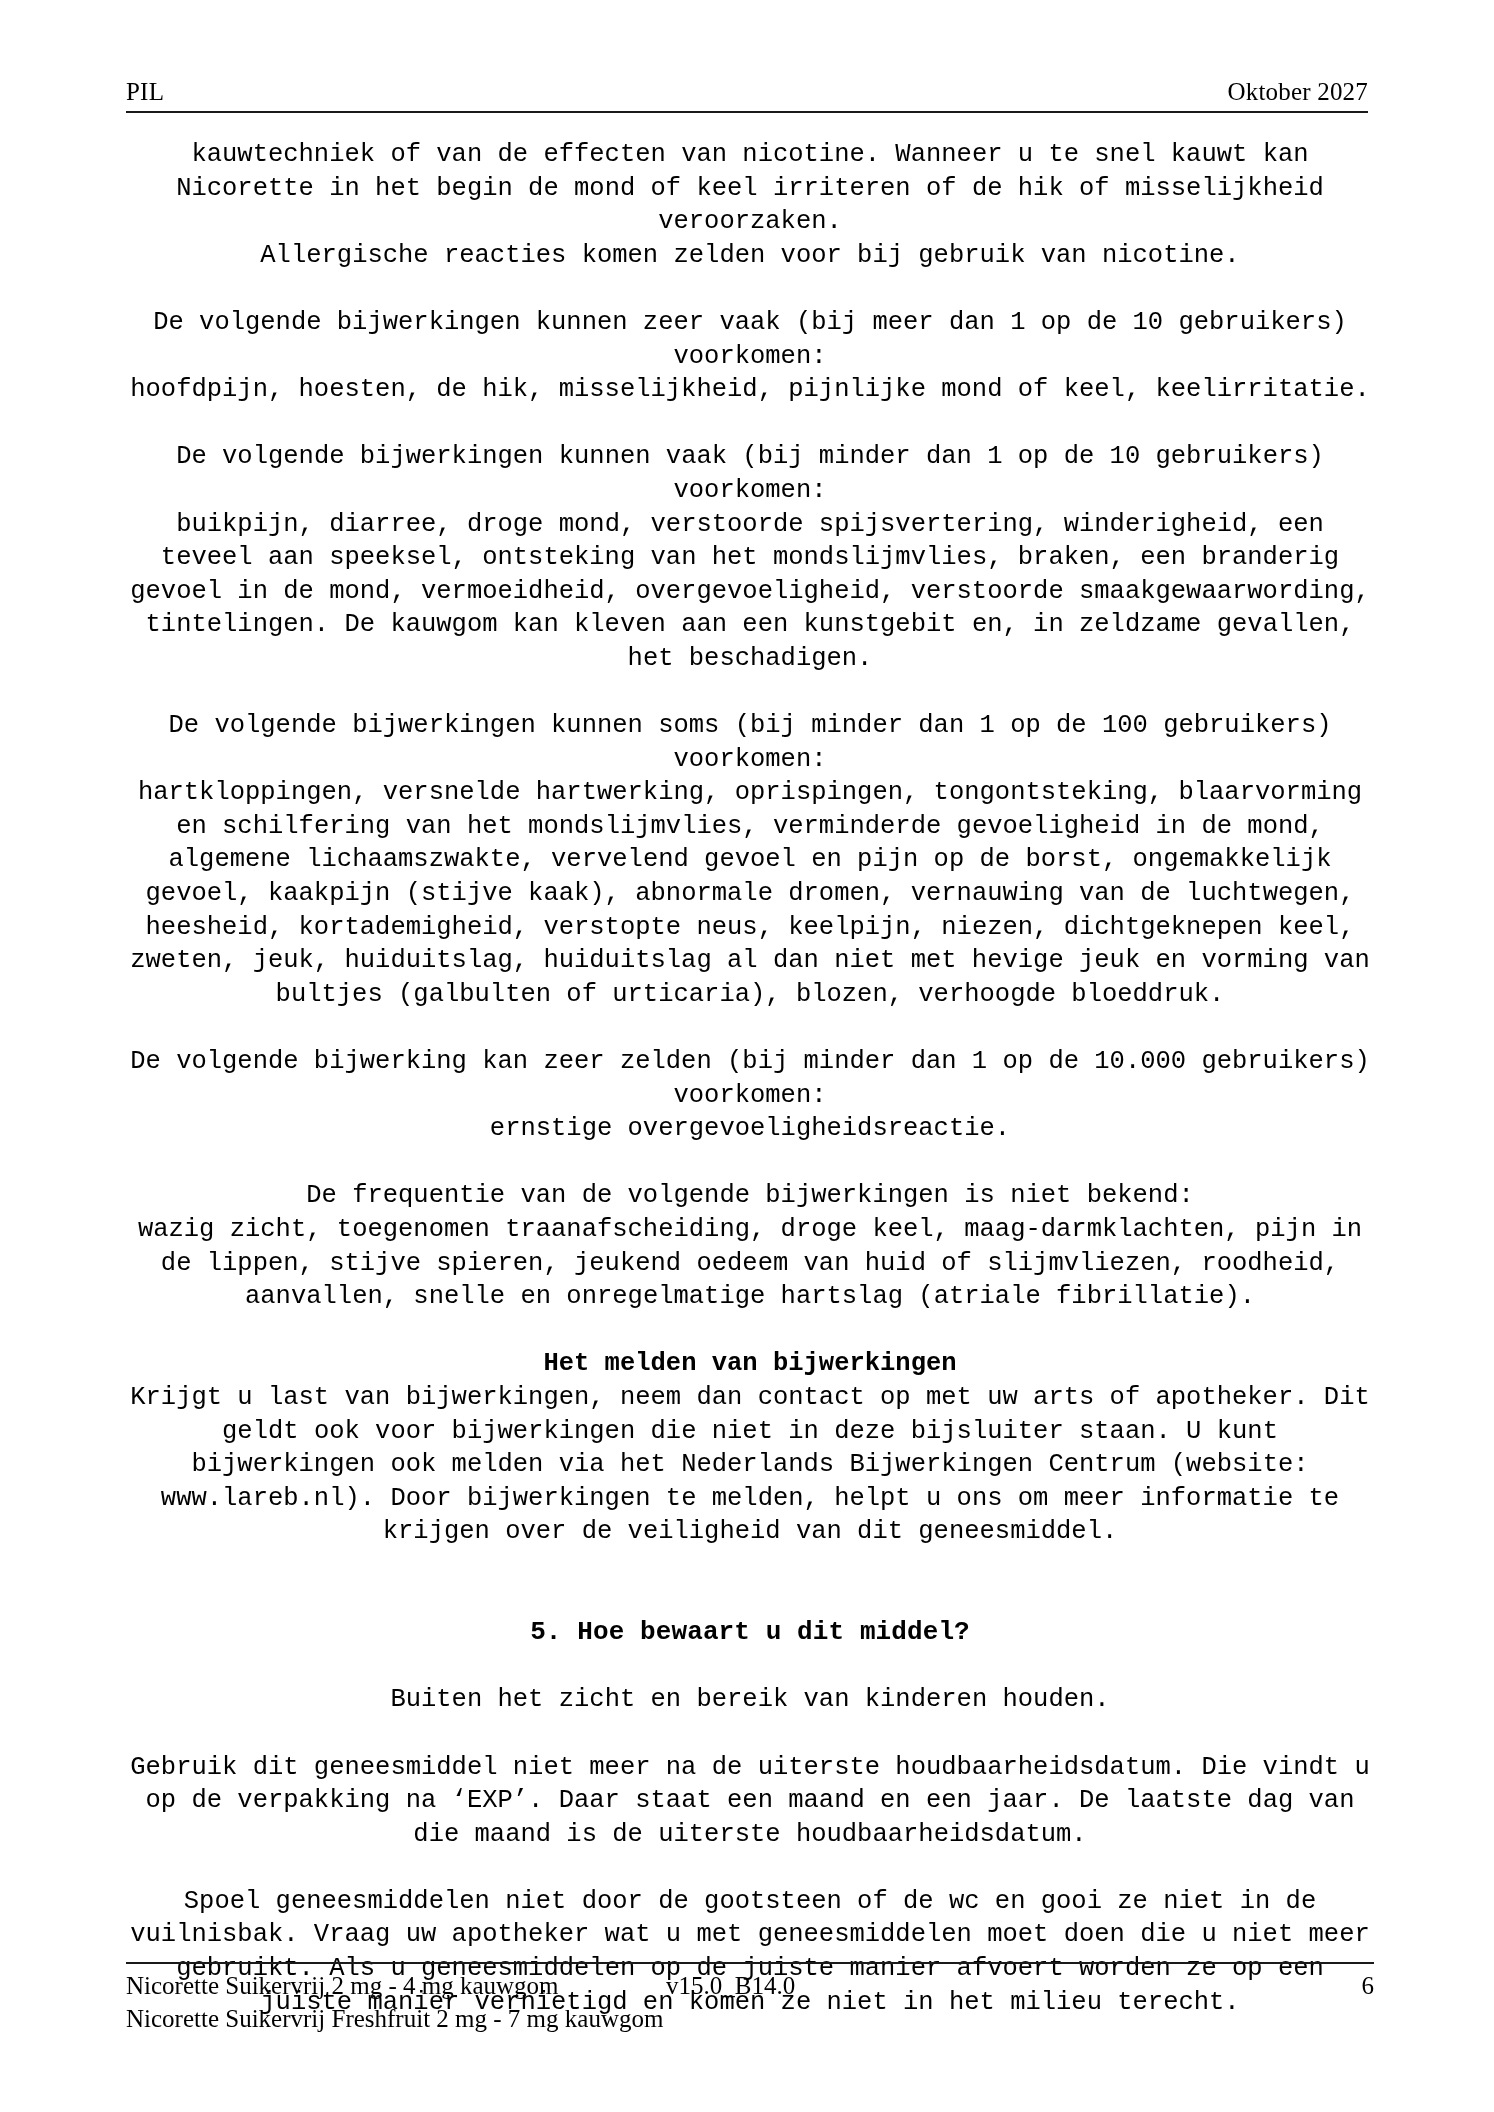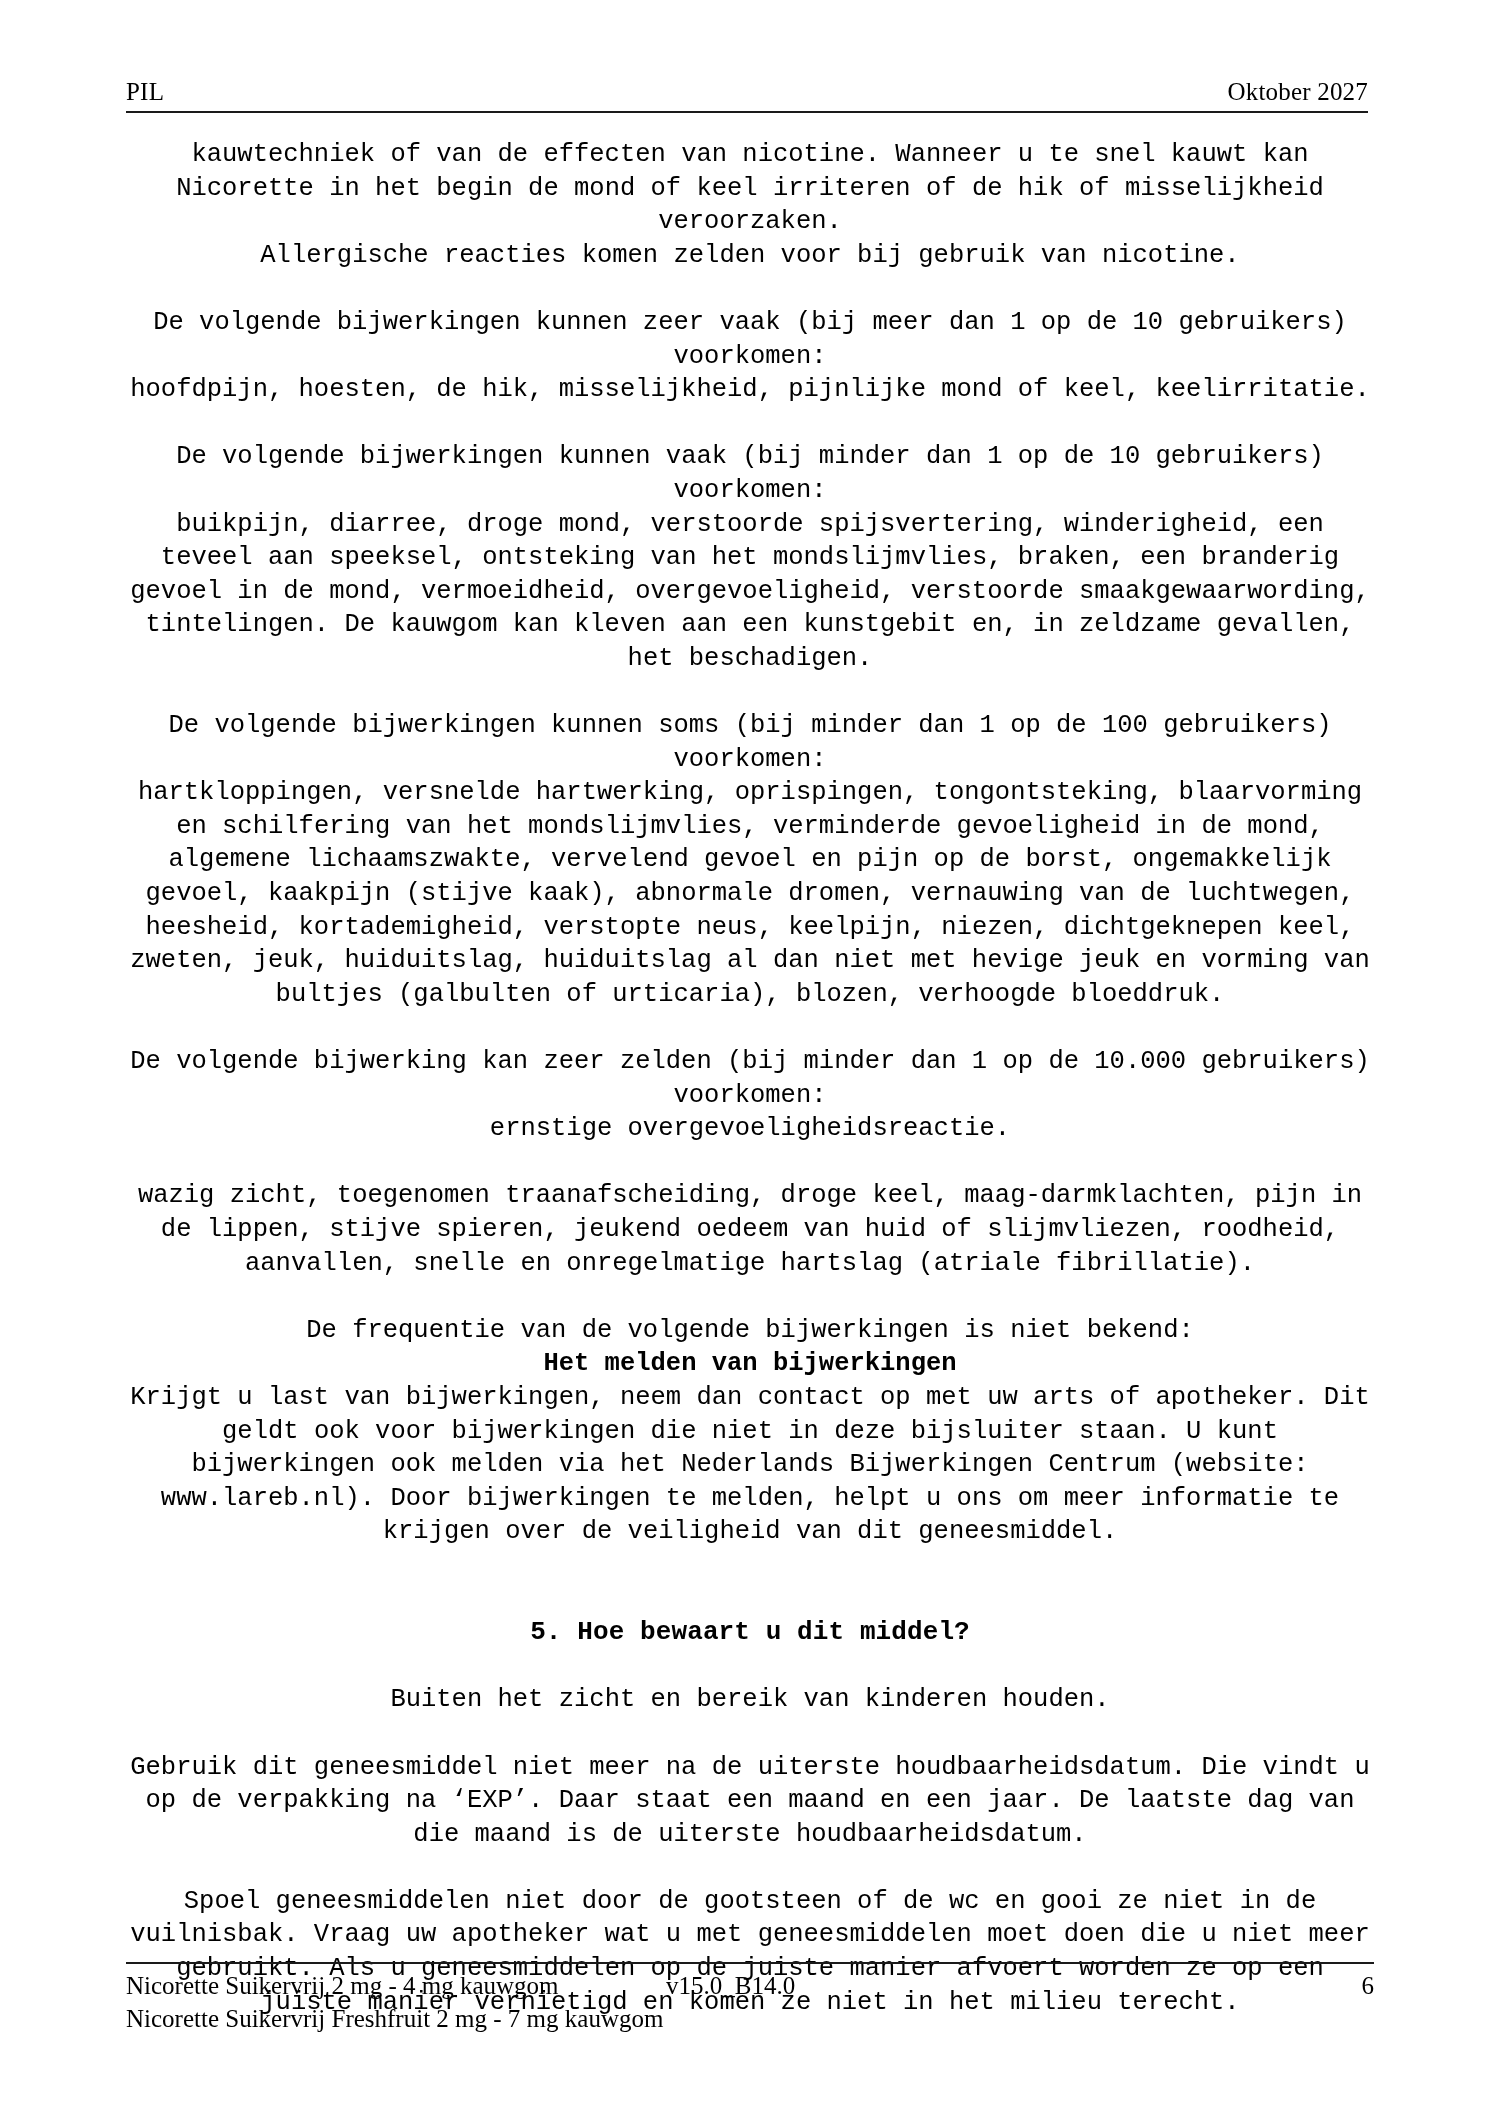--- a/index.html
+++ b/index.html
@@ -153,23 +153,23 @@
 
     <p class="para tight">De volgende bijwerkingen kunnen soms (bij minder dan 1 op de 100 gebruikers) voorkomen:</p>
 
     <p class="para">hartkloppingen, versnelde hartwerking, oprispingen, tongontsteking, blaarvorming en schilfering van het mondslijmvlies, verminderde gevoeligheid in de mond, algemene lichaamszwakte, vervelend gevoel en pijn op de borst, ongemakkelijk gevoel, kaakpijn (stijve kaak), abnormale dromen, vernauwing van de luchtwegen, heesheid, kortademigheid, verstopte neus, keelpijn, niezen, dichtgeknepen keel, zweten, jeuk, huiduitslag, huiduitslag al dan niet met hevige jeuk en vorming van bultjes (galbulten of urticaria), blozen, verhoogde bloeddruk.</p>
 
 
     <p class="para tight">De volgende bijwerking kan zeer zelden (bij minder dan 1 op de 10.000 gebruikers) voorkomen:</p>
 
     <p class="para">ernstige overgevoeligheidsreactie.</p>
 
+    <p class="para tight">De frequentie van de volgende bijwerkingen is niet bekend:</p>
+
     <p class="para">wazig zicht, toegenomen traanafscheiding, droge keel, maag-darmklachten, pijn in de lippen, stijve spieren, jeukend oedeem van huid of slijmvliezen, roodheid, aanvallen, snelle en onregelmatige hartslag (atriale fibrillatie).</p>
-
-    <p class="para tight">De frequentie van de volgende bijwerkingen is niet bekend:</p>
 
     <h3 class="heading-bold">Het melden van bijwerkingen</h3>
 
     <p class="para">Krijgt u last van bijwerkingen, neem dan contact op met uw arts of apotheker. Dit geldt ook voor bijwerkingen die niet in deze bijsluiter staan. U kunt bijwerkingen ook melden via het Nederlands Bijwerkingen Centrum (website: www.lareb.nl). Door bijwerkingen te melden, helpt u ons om meer informatie te krijgen over de veiligheid van dit geneesmiddel.</p>
 
     <div class="spacer-md"></div>
 
     <h2 class="section-heading">5. Hoe bewaart u dit middel?</h2>
 
     <div class="spacer-md"></div>

